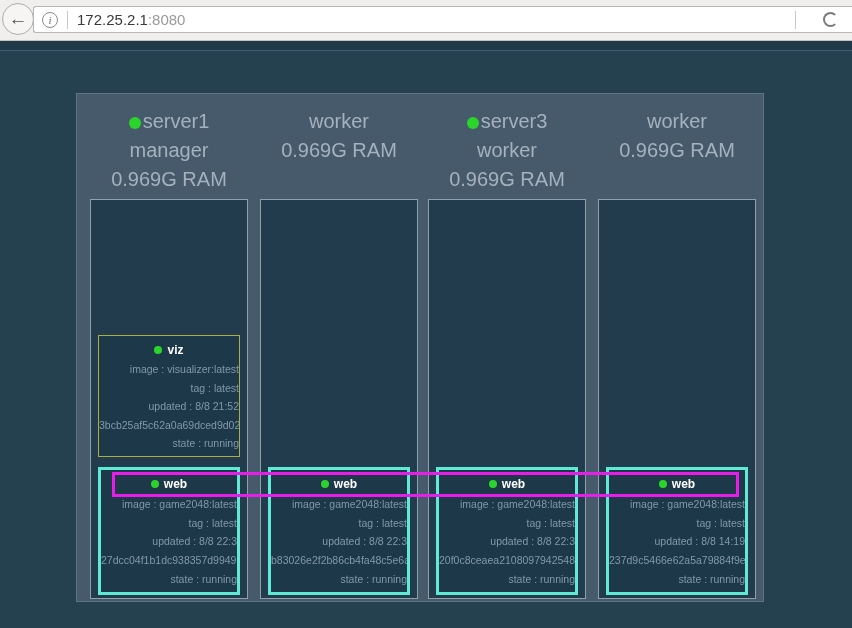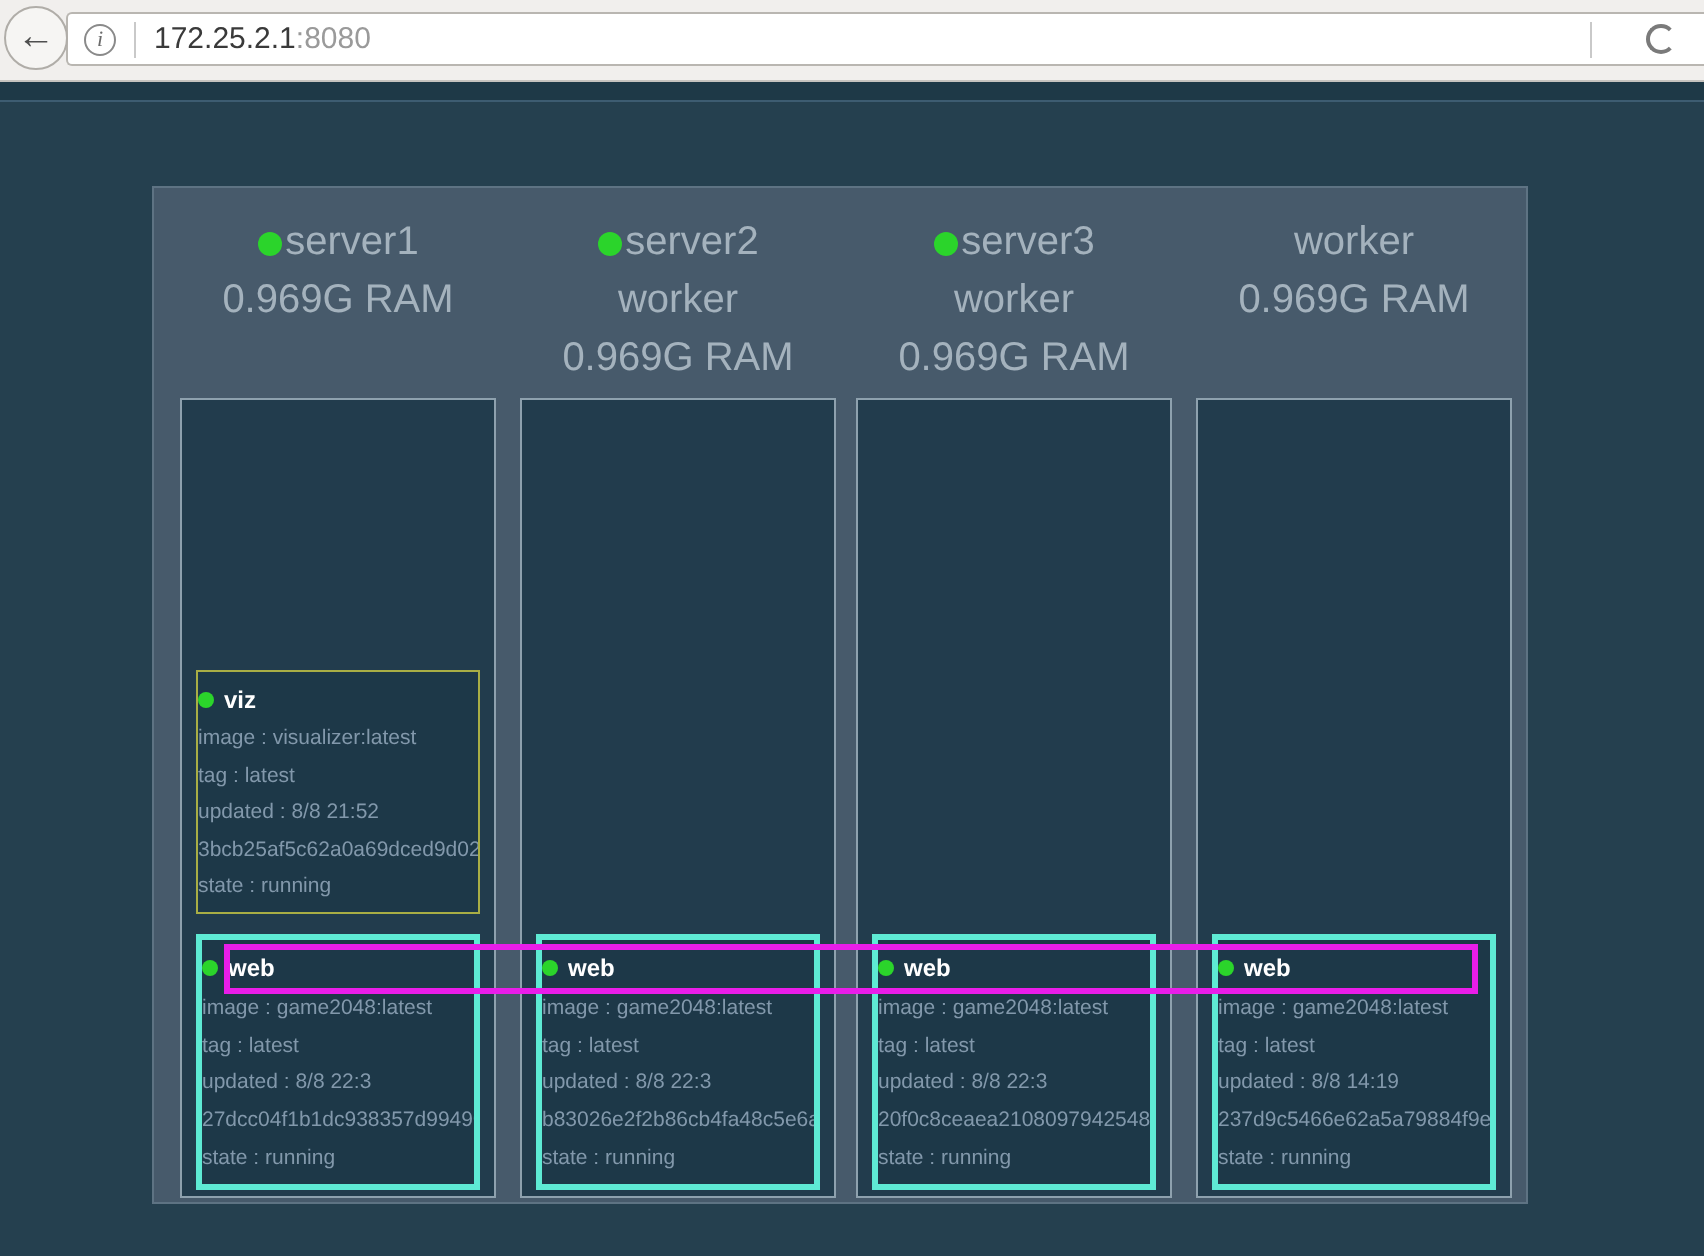--- a/index.html
+++ b/index.html
@@ -68,26 +68,26 @@
     background: #223c4d; border: 1px solid #8ea1ae;
   }
   .card {
     position: absolute; left: 7px; width: 142px; background: #1d3848;
     display: flex; flex-direction: column; justify-content: space-evenly;
     overflow: hidden;
   }
   .card.viz { top: 135px; height: 122px; border: 1px solid #a9ae45; }
   .card.web { top: 267px; height: 128px; border: 3px solid #5eead4; }
   .card-title {
-    width: 100%; text-align: left; color: #ffffff; font-weight: bold;
+    width: 100%; text-align: center; color: #ffffff; font-weight: bold;
     font-size: 12px; white-space: nowrap;
   }
   .card-title .dot { width: 8px; height: 8px; margin-right: 5px; vertical-align: 0px; }
   .card-line {
-    width: 100%; text-align: left; color: #8298ab; font-size: 10.5px;
+    width: 100%; text-align: right; color: #8298ab; font-size: 10.5px;
     white-space: nowrap; overflow: hidden;
   }
 
   .magenta-rect {
     position: absolute; left: 112px; top: 472px; width: 627px; height: 25px;
     border: 3px solid #e91de9; z-index: 20; pointer-events: none;
   }
   .watermark {
     position: absolute; top: 596px; right: 6px; z-index: 25;
     color: rgba(215, 224, 232, 0.85); font-size: 17.5px; white-space: nowrap;
@@ -112,20 +112,21 @@
   </div>
 
   <div class="page"></div>
   <div class="top-strip"></div>
 
   <div class="panel">
 
     <div class="node-col c0">
       <div class="node-header">
         <div><span class="dot"></span><span>server1</span></div>
+        <div>manager</div>
         <div>0.969G RAM</div>
       </div>
       <div class="node-box">
         <div class="card viz">
           <div class="card-title"><span class="dot"></span><span>viz</span></div>
           <div class="card-line">image : visualizer:latest</div>
           <div class="card-line">tag : latest</div>
           <div class="card-line">updated : 8/8 21:52</div>
           <div class="card-line">3bcb25af5c62a0a69dced9d02a69c8</div>
           <div class="card-line">state : running</div>
@@ -136,21 +137,20 @@
           <div class="card-line">tag : latest</div>
           <div class="card-line">updated : 8/8 22:3</div>
           <div class="card-line">27dcc04f1b1dc938357d9949043b6</div>
           <div class="card-line">state : running</div>
         </div>
       </div>
     </div>
 
     <div class="node-col c1">
       <div class="node-header">
-        <div><span class="dot"></span><span>server2</span></div>
         <div>worker</div>
         <div>0.969G RAM</div>
       </div>
       <div class="node-box">
         <div class="card web">
           <div class="card-title"><span class="dot"></span><span>web</span></div>
           <div class="card-line">image : game2048:latest</div>
           <div class="card-line">tag : latest</div>
           <div class="card-line">updated : 8/8 22:3</div>
           <div class="card-line">b83026e2f2b86cb4fa48c5e6a4dbb</div>

